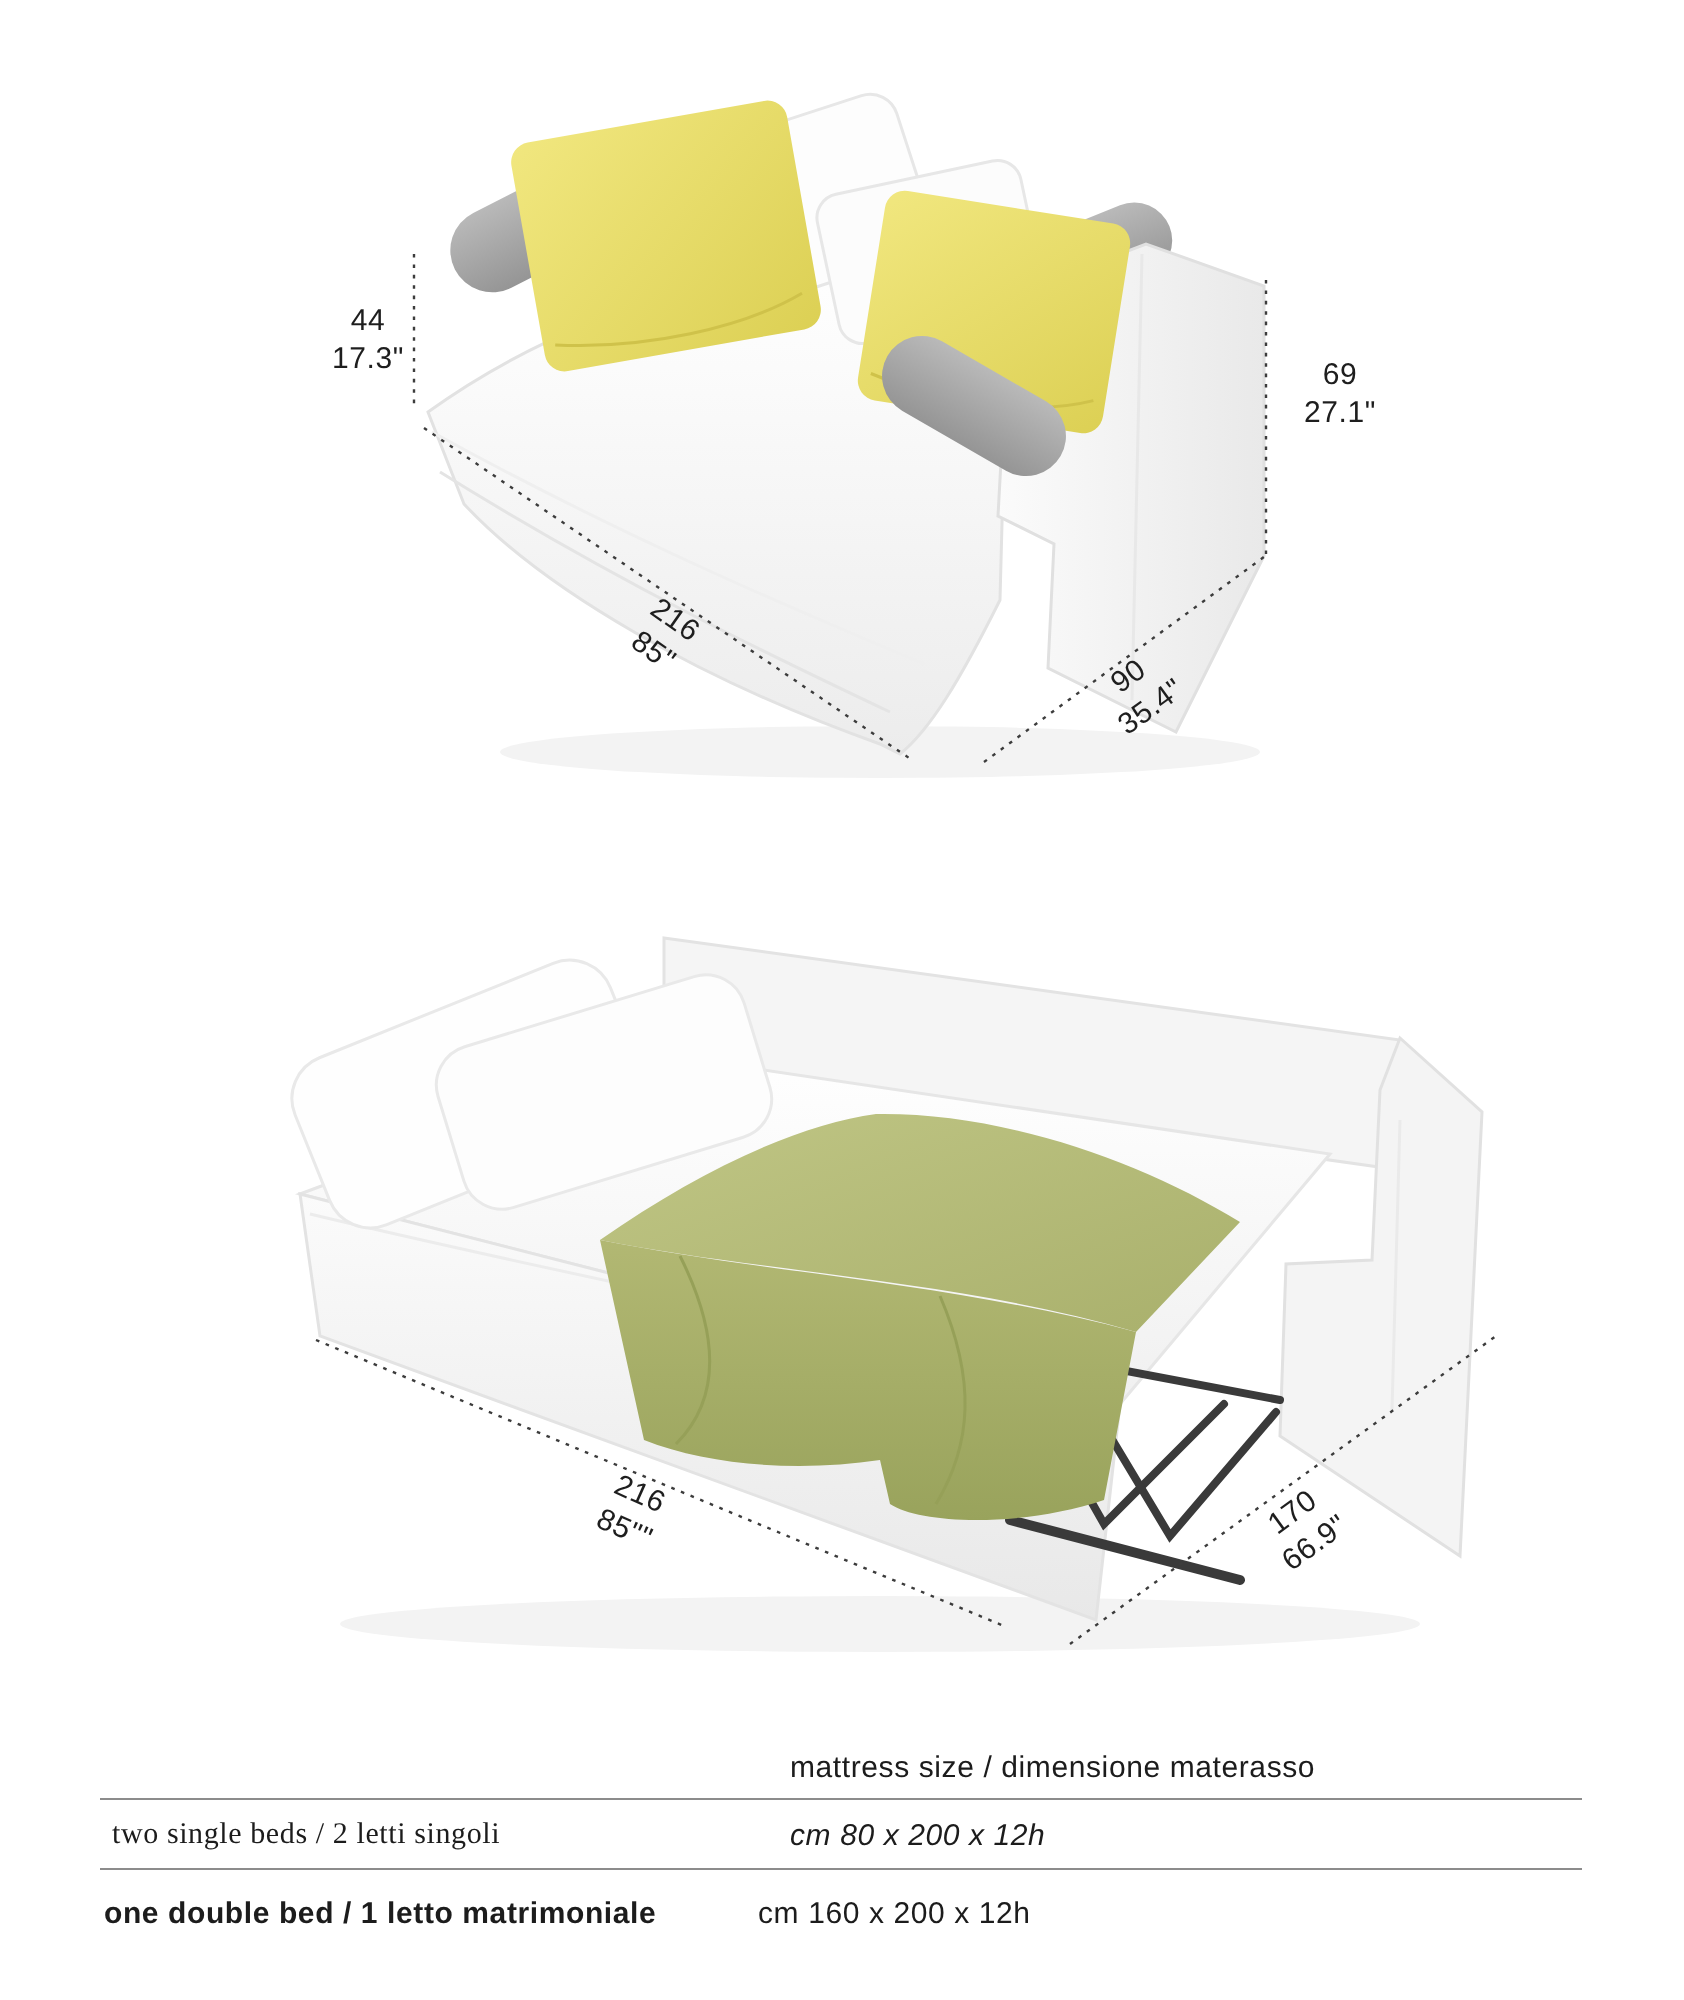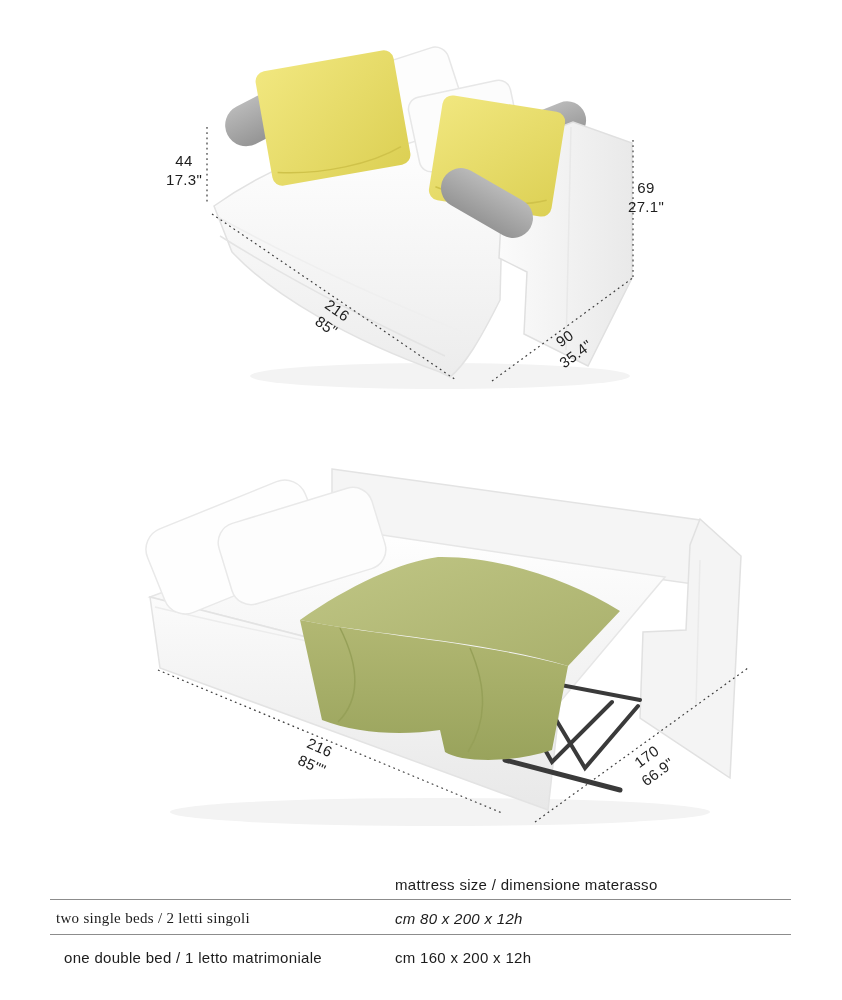--- a/index.html
+++ b/index.html
@@ -95,21 +95,21 @@
     <line class="dash" x1="207" y1="127" x2="207" y2="204"></line>
     <line class="dash" x1="633" y1="140" x2="633" y2="278"></line>
     <line class="dash" x1="212" y1="214" x2="456" y2="380"></line>
     <line class="dash" x1="492" y1="381" x2="634" y2="277"></line>
   </svg>
 
   <div class="dim" style="left:184px;top:170px;transform:translate(-50%,-50%);">
     <span>44</span>
     <span>17.3"</span>
   </div>
-  <div class="dim" style="left:646px;top:197px;transform:translate(-50%,-50%);">
+  <div class="dim" style="left:670px;top:197px;transform:translate(-50%,-50%);">
     <span>69</span>
     <span>27.1"</span>
   </div>
   <div class="dim" style="left:332px;top:318px;transform:translate(-50%,-50%) rotate(35deg);">
     <span>216</span>
     <span>85"</span>
   </div>
   <div class="dim" style="left:570px;top:346px;transform:translate(-50%,-50%) rotate(-36deg);">
     <span>90</span>
     <span>35.4"</span>
@@ -185,17 +185,17 @@
   <div>
     <div class="tcell" style="left:395px;top:884px;">mattress size / dimensione materasso</div>
 
     <div class="tline" style="left:50px;top:899px;width:741px;"></div>
 
     <div class="tcell" style="left:56px;top:918px;font-family:Liberation Serif, serif;">two single beds / 2 letti singoli</div>
     <div class="tcell" style="left:395px;top:918px;font-style:italic;">cm 80 x 200 x 12h</div>
 
     <div class="tline" style="left:50px;top:934px;width:741px;"></div>
 
-    <div class="tcell" style="left:64px;top:957px;">one double bed / 1 letto matrimoniale</div>
-    <div class="tcell" style="left:395px;top:957px;">cm 160 x 200 x 12h</div>
+    <div class="tcell" style="left:52px;top:957px;font-weight:bold;">one double bed / 1 letto matrimoniale</div>
+    <div class="tcell" style="left:379px;top:957px;">cm 160 x 200 x 12h</div>
   </div>
 
 </div>
 
 </body></html>

